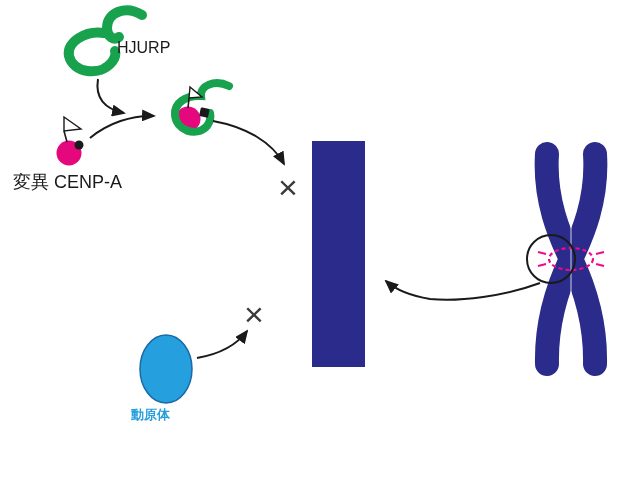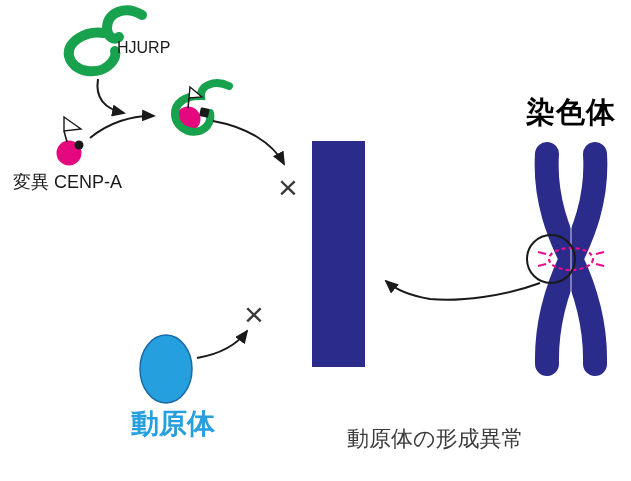--- a/index.html
+++ b/index.html
@@ -5,21 +5,21 @@
   html,body{margin:0;padding:0;background:#fff;}
   .canvas{
     position:relative;width:616px;height:481px;background:#ffffff;overflow:hidden;
     font-family:"Liberation Sans","DejaVu Sans",sans-serif;
   }
   .layer{position:absolute;left:0;top:0;}
   .lbl{position:absolute;white-space:nowrap;line-height:1.15;}
   #lbl-hjurp{left:117px;top:39px;font-size:16px;color:#1a1a1a;}
   #lbl-cenpa{left:13px;top:172px;font-size:18px;color:#1a1a1a;text-align:right;}
   #lbl-chromosome{left:526px;top:96px;font-size:29px;font-weight:bold;color:#000;letter-spacing:1px;}
-  #lbl-kinetochore{left:131px;top:408px;font-size:28px;font-weight:bold;color:#259fdd;}
+  #lbl-kinetochore{left:131px;top:408px;font-size:13px;font-weight:bold;color:#259fdd;}
   #lbl-caption{left:347px;top:426px;font-size:22px;color:#3a3a3a;}
   .cross{position:absolute;font-size:34px;line-height:1;color:#3a3a3a;font-weight:400;}
   #cross-1{left:278px;top:170px;}
   #cross-2{left:244px;top:297px;}
 </style>
 </head>
 <body>
 
 <div class="canvas">
 
@@ -76,20 +76,18 @@
       <path d="M596,264 L604,266"></path>
     </g>
 
     <circle cx="551" cy="259" r="24" fill="none" stroke="#1a1a1a" stroke-width="2"></circle>
 
     <path d="M540,283 C505,296 460,302 430,299 C412,296 396,290 386,281" fill="none" stroke="#1a1a1a" stroke-width="2" marker-end="url(#ah)"></path>
   </svg>
 
   <div class="lbl" id="lbl-hjurp">HJURP</div>
   <div class="lbl" id="lbl-cenpa">変異 CENP-A</div>
-  <div class="lbl" id="lbl-chromosome">染色体</div>
   <div class="lbl" id="lbl-kinetochore">動原体</div>
-  <div class="lbl" id="lbl-caption">動原体の形成異常</div>
 
   <div class="cross" id="cross-1">×</div>
   <div class="cross" id="cross-2">×</div>
 
 </div>
 
 </body></html>

